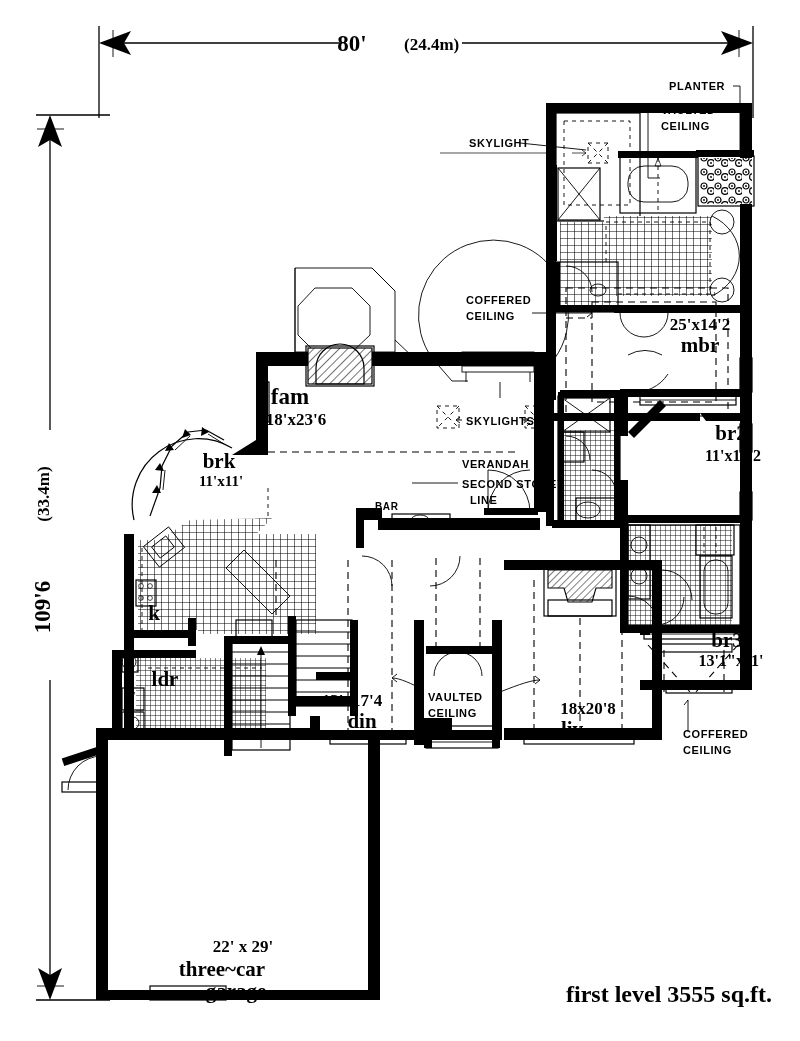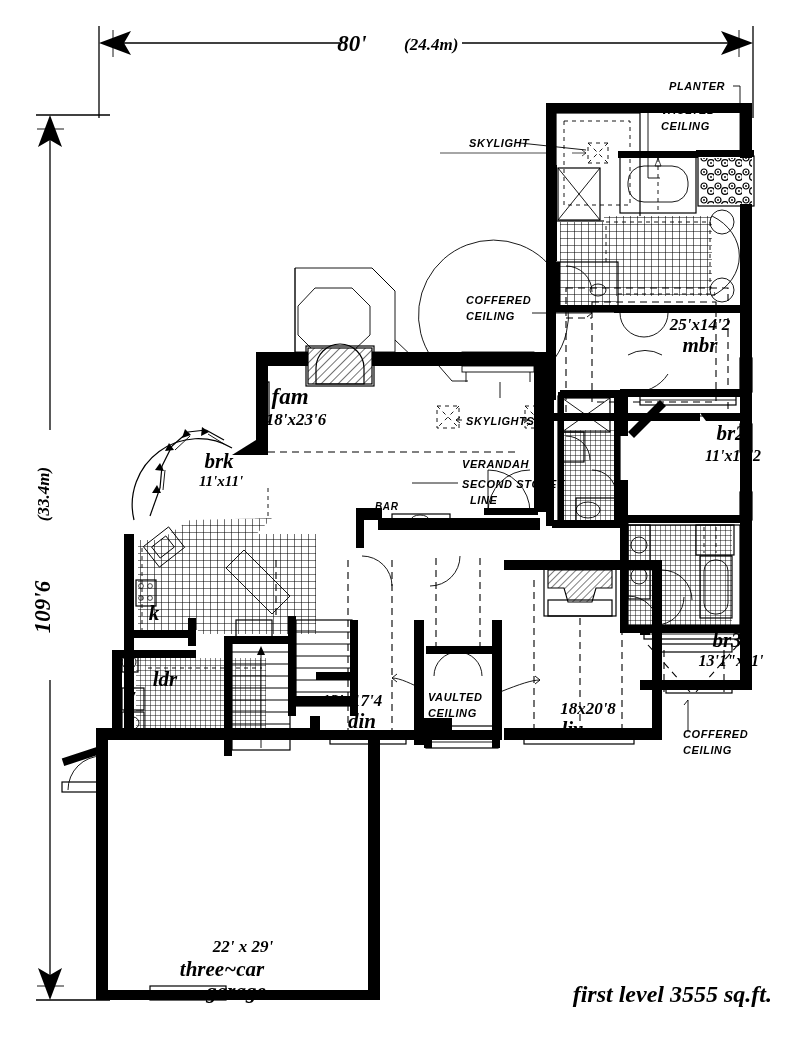--- a/index.html
+++ b/index.html
@@ -10,21 +10,20 @@
   }
   body {
     font-family: "Liberation Sans", sans-serif;
   }
   #plan-root {
     position: relative;
     width: 800px;
     height: 1041px;
     background: #ffffff;
     overflow: hidden;
-    font-style: italic;
   }
   #plan-svg {
     position: absolute;
     left: 0;
     top: 0;
     width: 800px;
     height: 1041px;
   }
   
   .lbl-room {

